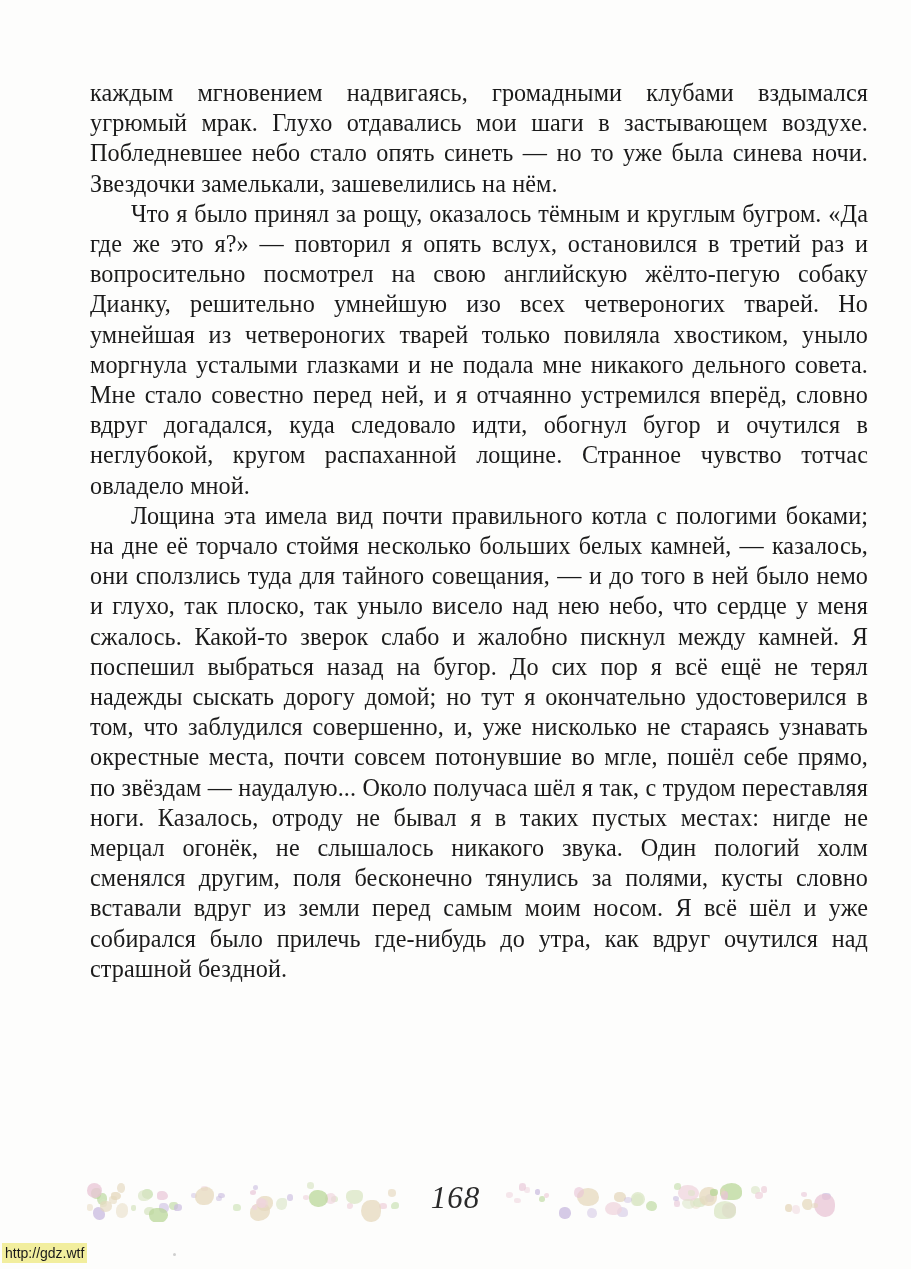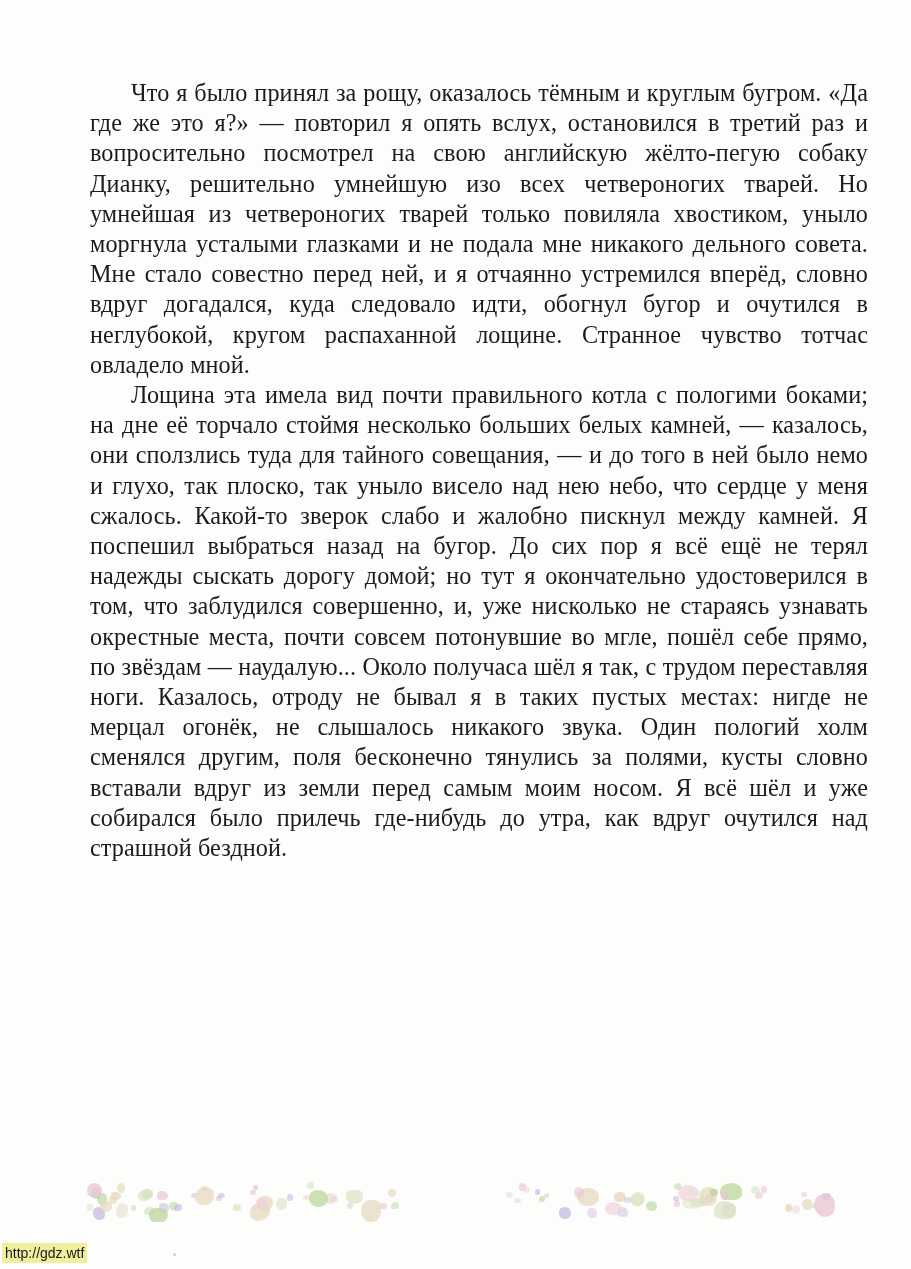--- a/index.html
+++ b/index.html
@@ -103,20 +103,21 @@
     background: #cfcfcf;
     border-radius: 50%;
   }
 </style>
 </head>
 <body>
 
 <div class="page">
 
   <div class="text-block">
+    <p class="para">каждым мгновением надвигаясь, громадными клубами вздымался угрюмый мрак. Глухо отдавались мои шаги в застывающем воздухе. Побледневшее небо стало опять синеть — но то уже была синева ночи. Звездочки замелькали, зашевелились на нём.</p>
     <p class="para indent">Что я было принял за рощу, оказалось тёмным и круглым бугром. «Да где же это я?» — повторил я опять вслух, остановился в третий раз и вопросительно посмотрел на свою английскую жёлто-пегую собаку Дианку, решительно умнейшую изо всех четвероногих тварей. Но умнейшая из четвероногих тварей только повиляла хвостиком, уныло моргнула усталыми глазками и не подала мне никакого дельного совета. Мне стало совестно перед ней, и я отчаянно устремился вперёд, словно вдруг догадался, куда следовало идти, обогнул бугор и очутился в неглубокой, кругом распаханной лощине. Странное чувство тотчас овладело мной.</p>
     <p class="para indent">Лощина эта имела вид почти правильного котла с пологими боками; на дне её торчало стоймя несколько больших белых камней, — казалось, они сползлись туда для тайного совещания, — и до того в ней было немо и глухо, так плоско, так уныло висело над нею небо, что сердце у меня сжалось. Какой-то зверок слабо и жалобно пискнул между камней. Я поспешил выбраться назад на бугор. До сих пор я всё ещё не терял надежды сыскать дорогу домой; но тут я окончательно удостоверился в том, что заблудился совершенно, и, уже нисколько не стараясь узнавать окрестные места, почти совсем потонувшие во мгле, пошёл себе прямо, по звёздам — наудалую... Около получаса шёл я так, с трудом переставляя ноги. Казалось, отроду не бывал я в таких пустых местах: нигде не мерцал огонёк, не слышалось никакого звука. Один пологий холм сменялся другим, поля бесконечно тянулись за полями, кусты словно вставали вдруг из земли перед самым моим носом. Я всё шёл и уже собирался было прилечь где-нибудь до утра, как вдруг очутился над страшной бездной.</p>
   </div>
 
   <div class="footer">
     <div class="ornament orn-left">
         <div class="blob" style="width: 10.1px; height: 11.7px; left: 11px; top: 15.4px; background: rgb(185, 215, 154); opacity: 0.65; border-radius: 58.5698% 53.3483% 59.9165% 63.0666%;"></div>
         <div class="blob" style="width: 7.5px; height: 6.4px; left: 293.2px; top: 25px; background: rgb(239, 212, 221); opacity: 0.78; border-radius: 59.9906% 59.4042% 48.4636% 55.5913%;"></div>
         <div class="blob" style="width: 20.2px; height: 17.7px; left: 163.7px; top: 25.4px; background: rgb(229, 216, 189); opacity: 0.75; border-radius: 50.7976% 41.8102% 56.17% 41.3944%;"></div>
         <div class="blob" style="width: 5.7px; height: 5.8px; left: 105.2px; top: 14.6px; background: rgb(201, 187, 223); opacity: 0.47; border-radius: 41.6815% 57.2506% 41.8905% 44.7553%;"></div>
@@ -204,19 +205,20 @@
         <div class="blob" style="width: 11px; height: 12.1px; left: 127px; top: 16.3px; background: rgb(217, 229, 196); opacity: 0.51; border-radius: 54.9343% 47.0115% 51.0774% 57.4187%;"></div>
         <div class="blob" style="width: 20.7px; height: 22.7px; left: 309.1px; top: 16.1px; background: rgb(232, 196, 214); opacity: 0.75; border-radius: 53.7362% 50.6637% 52.534% 64.0573%;"></div>
         <div class="blob" style="width: 8px; height: 6.2px; left: 119.4px; top: 19.2px; background: rgb(201, 187, 223); opacity: 0.46; border-radius: 56.7732% 51.6501% 56.3755% 49.7993%;"></div>
         <div class="blob" style="width: 11.5px; height: 12px; left: 54.1px; top: 28.5px; background: rgb(201, 187, 223); opacity: 0.78; border-radius: 44.871% 48.5366% 48.3062% 46.3496%;"></div>
         <div class="blob" style="width: 6px; height: 4.9px; left: 295.9px; top: 13.9px; background: rgb(232, 196, 214); opacity: 0.58; border-radius: 49.8735% 44.7869% 43.2174% 63.2543%;"></div>
         <div class="blob" style="width: 6.9px; height: 5.3px; left: 306.3px; top: 25px; background: rgb(229, 216, 189); opacity: 0.56; border-radius: 57.5583% 45.4428% 43.1269% 48.4922%;"></div>
         <div class="blob" style="width: 5.9px; height: 6.4px; left: 214.6px; top: 10.2px; background: rgb(229, 216, 189); opacity: 0.5; border-radius: 53.8668% 46.3404% 42.7195% 45.3307%;"></div>
         <div class="blob" style="width: 17px; height: 13.9px; left: 99.7px; top: 23.6px; background: rgb(239, 212, 221); opacity: 0.75; border-radius: 53.7981% 55.0793% 46.0628% 48.7953%;"></div>
         <div class="blob" style="width: 7.9px; height: 7.6px; left: 13.5px; top: 5.4px; background: rgb(232, 196, 214); opacity: 0.63; border-radius: 52.7292% 51.9073% 61.3118% 42.2534%;"></div>
       </div>
+    <div class="page-number">168</div>
   </div>
 
   <div class="speck" style="left:173px; top:1253px; width:3px; height:3px;"></div>
 
   <div class="watermark">http://gdz.wtf</div>
 
 </div>
 
 </body></html>

